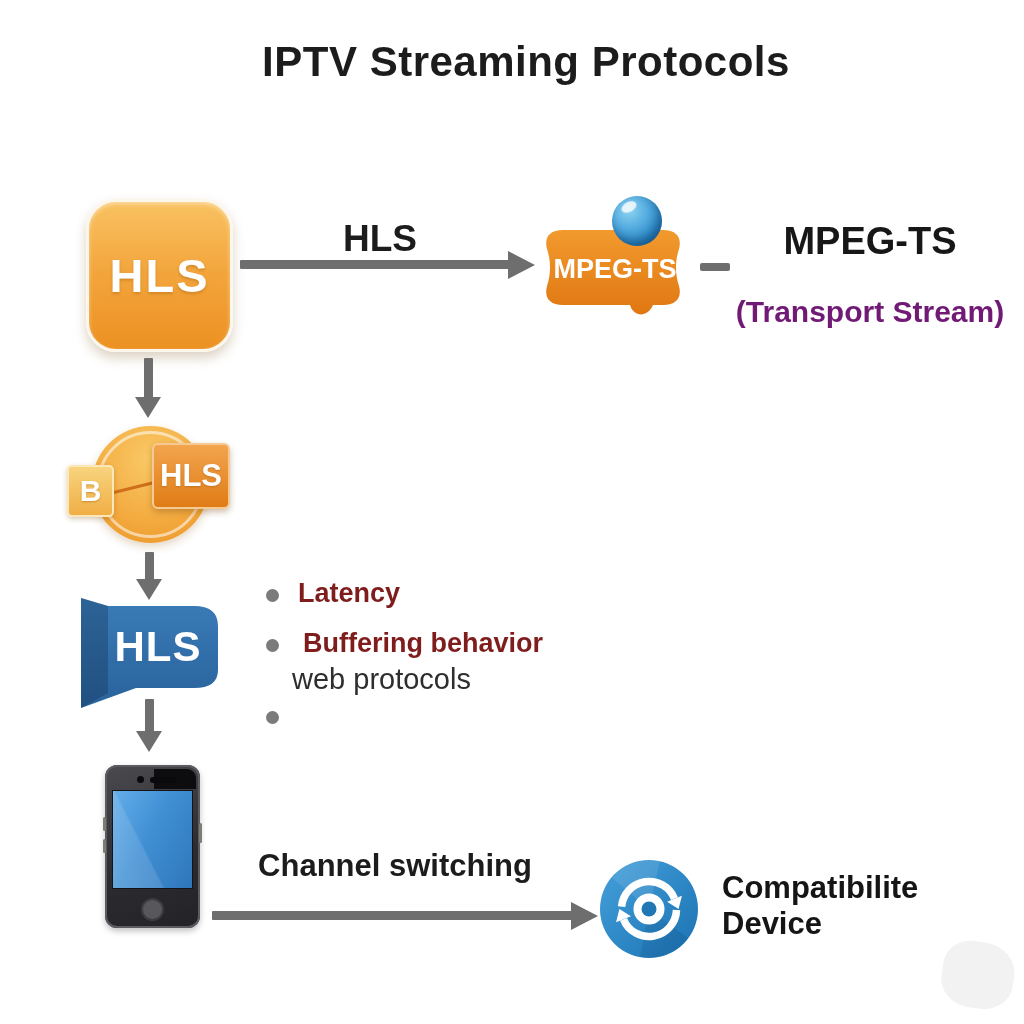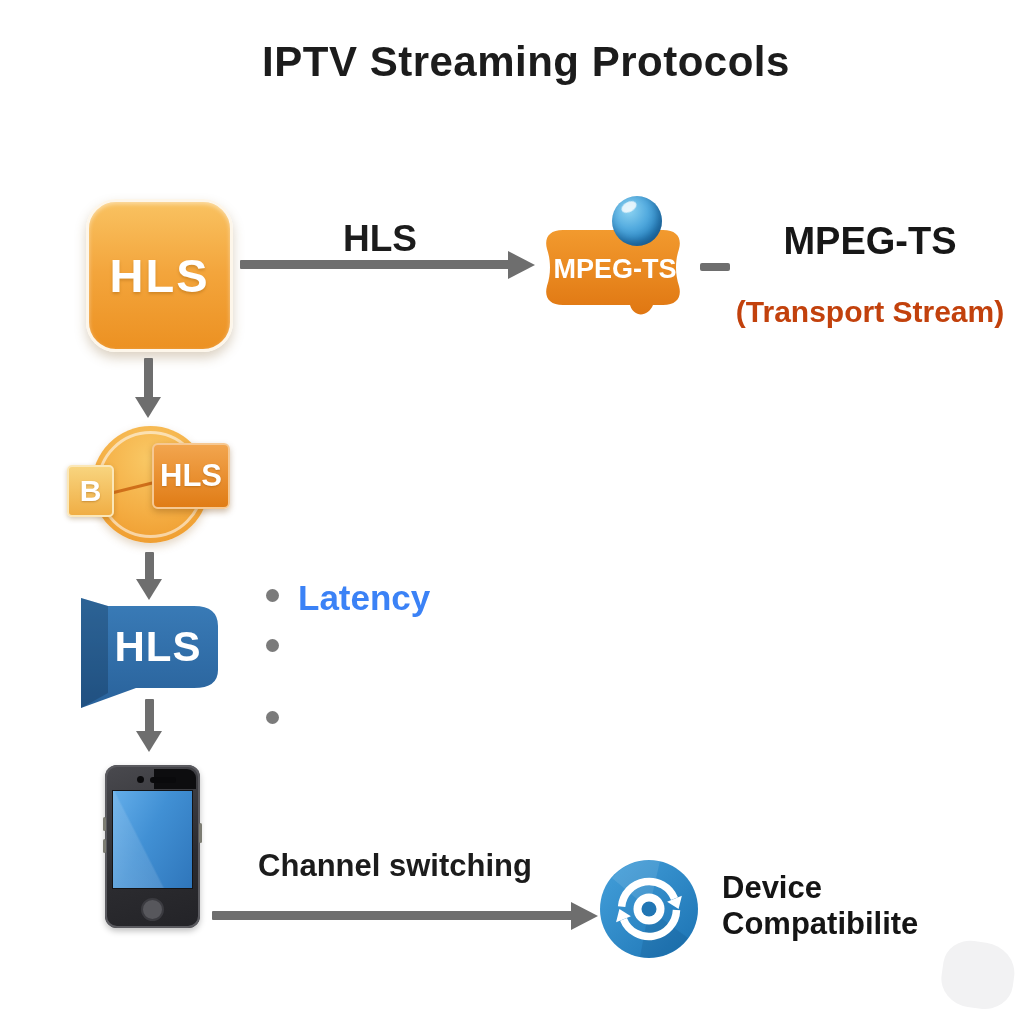--- a/index.html
+++ b/index.html
@@ -55,21 +55,21 @@
   }
   .sphere::after {
     content:""; position:absolute; left:9px; top:6px; width:16px; height:10px;
     background:rgba(255,255,255,.8); border-radius:50%; transform:rotate(-28deg);
     filter:blur(.5px);
   }
   .dash { left:700px; top:263px; width:30px; height:8px; background:#6e6e6e; border-radius:2px; }
 
   .mpegts-block { left:718px; top:220px; width:304px; text-align:center; }
   .mpegts-title { font-size:38px; font-weight:bold; color:#171717; }
-  .mpegts-subtitle { font-size:30px; font-weight:bold; color:#c2410c; margin-top:32px; }
+  .mpegts-subtitle { font-size:30px; font-weight:bold; color:#701a75; margin-top:32px; }
 
   
   .enc-circle {
     left:92px; top:426px; width:117px; height:117px; border-radius:50%;
     background:radial-gradient(circle at 50% 28%, #f9c966 0%, #f4ad43 55%, #ec9526 100%);
     box-shadow:0 4px 8px rgba(150,100,30,.25);
   }
   .enc-circle::before {
     content:""; position:absolute; left:5px; top:5px; right:5px; bottom:5px;
     border-radius:50%; border:3px solid rgba(255,255,255,.55);
@@ -89,21 +89,21 @@
   .chip-hls {
     left:152px; top:443px; width:78px; height:66px; border-radius:6px;
     background:linear-gradient(180deg,#f2a54e,#e07c16);
     border:2px solid #f6c892; font-size:31px;
     box-shadow:0 3px 6px rgba(120,70,15,.35);
   }
 
   
   .details-heading { left:263px; top:524px; font-size:31px; font-weight:bold; color:#1a1a1a; }
   .bullet-dot { width:13px; height:13px; border-radius:50%; background:#7b7b7b; }
-  .bullet-text { font-size:35px; font-weight:bold; color:#3b82f6; }
+  .bullet-text { font-size:27px; font-weight:bold; color:#7f1d1d; }
   .bullet-note { left:292px; top:663px; font-size:29px; color:#2e2e2e; }
 
   
   .banner-svg { left:78px; top:594px; width:144px; height:118px; }
 
   
   .phone {
     left:105px; top:765px; width:95px; height:163px; border-radius:12px;
     background:linear-gradient(160deg,#4a4a4f 0%,#2c2c30 60%,#232327 100%);
     box-shadow:inset 0 0 0 2px #5b5b60, 0 3px 6px rgba(0,0,0,.25);
@@ -181,20 +181,22 @@
   </div>
   <div class="abs chip chip-hls">
     <span>HLS</span>
   </div>
 
 
   <div class="abs bullet-dot" style="left:266px; top:589px;"></div>
   <div class="abs bullet-text" style="left:298px; top:578px;">Latency</div>
 
   <div class="abs bullet-dot" style="left:266px; top:639px;"></div>
+  <div class="abs bullet-text" style="left:303px; top:628px;">Buffering behavior</div>
+  <div class="abs bullet-note">web protocols</div>
 
   <div class="abs bullet-dot" style="left:266px; top:711px;"></div>
 
   <div class="abs shaft-v" style="left:145px; top:552px; height:28px;"></div>
   <div class="abs head-down" style="left:136px; top:579px;"></div>
 
   <svg class="abs banner-svg" viewBox="0 0 144 118">
     <defs>
       <linearGradient id="bannerGrad" x1="0" y1="0" x2="0" y2="1">
         <stop offset="0" stop-color="#3A7CB8"></stop>
@@ -238,19 +240,19 @@
       <path d="M 23.6 48.6 A 27.5 27.5 0 0 1 76.5 40.7" fill="none" stroke="#ffffff" stroke-width="7.5"></path>
       <path d="M 80.6 50.9 L 83.9 37.7 L 69.1 43.7 Z" fill="#ffffff"></path>
       <path d="M 78.5 52 A 27.5 27.5 0 0 1 25.5 61.3" fill="none" stroke="#ffffff" stroke-width="7.5"></path>
       <path d="M 21.4 51.1 L 18.1 64.3 L 32.9 58.3 Z" fill="#ffffff"></path>
     </g>
     <circle cx="51" cy="51" r="15.5" fill="#ffffff"></circle>
     <circle cx="51" cy="51" r="7.5" fill="#2176B4"></circle>
   </svg>
 
   <div class="abs device-block">
+    <div class="device-line">Compatibilite</div>
     <div class="device-line">Device</div>
-    <div class="device-line">Compatibilite</div>
   </div>
 
   <div class="abs watermark"></div>
 
 </div>
 
 </body></html>

